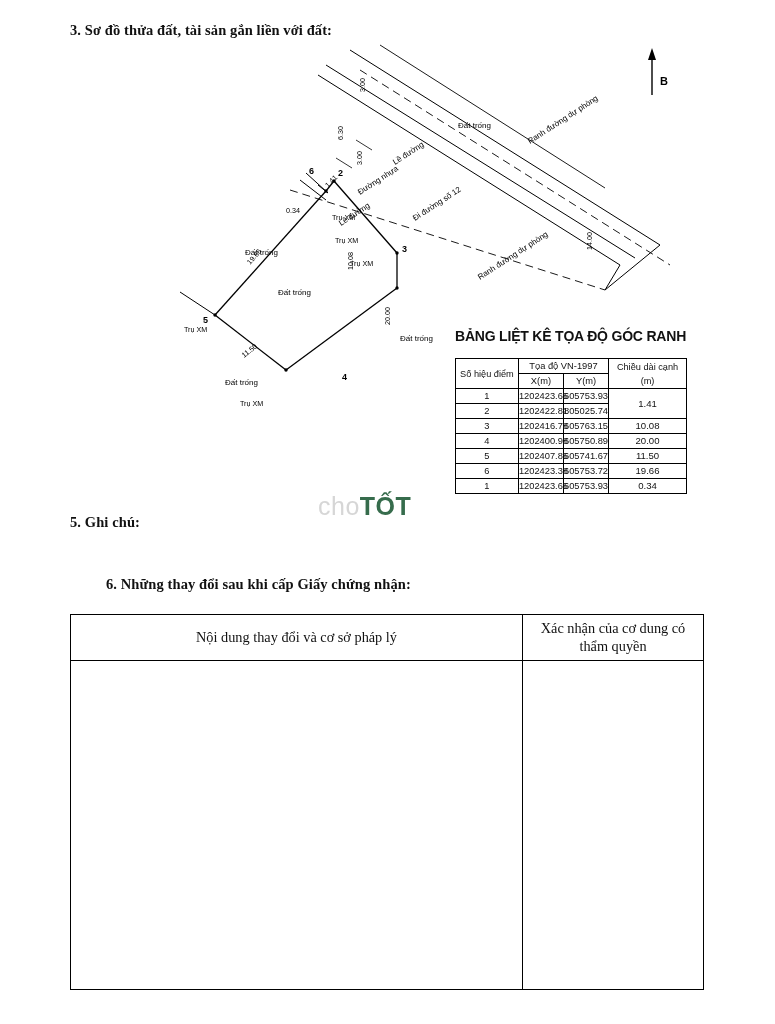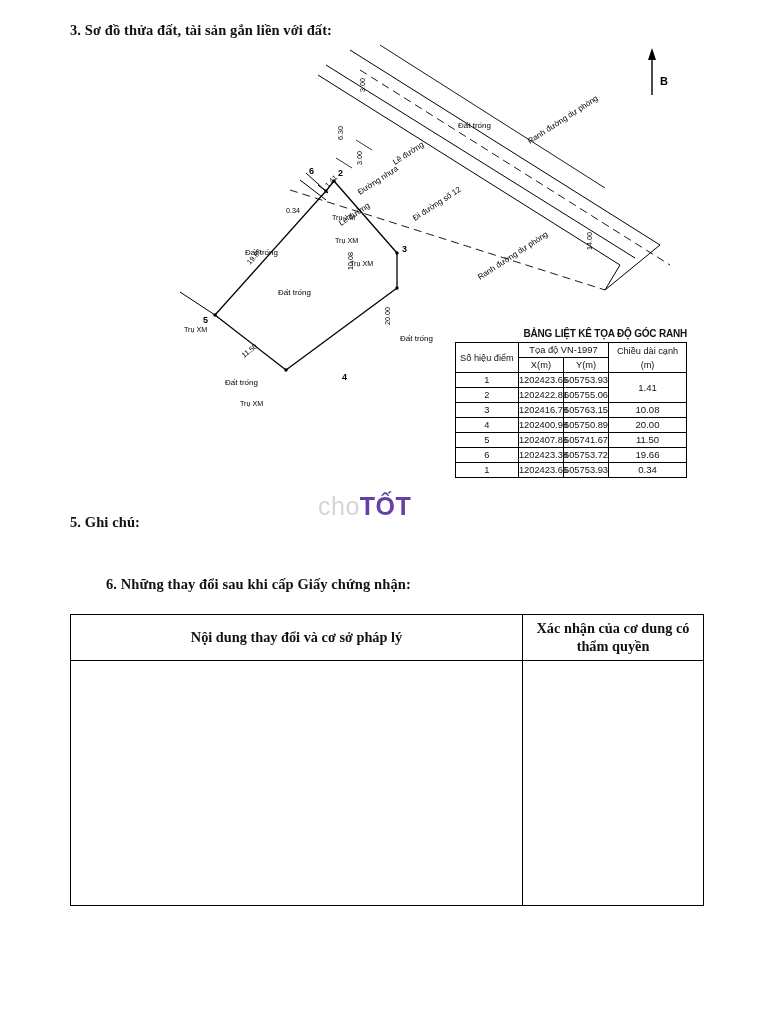--- a/index.html
+++ b/index.html
@@ -52,23 +52,23 @@
   
   .coord-box {
     position: absolute;
     left: 395px;
     top: 288px;
     width: 232px;
   }
   .coord-title {
     font-family: "Liberation Sans", sans-serif;
     font-weight: bold;
-    font-size: 10px;
-    text-align: right;
-    margin-bottom: 3px;
+    font-size: 14px;
+    text-align: left;
+    margin-bottom: 14px;
     letter-spacing: -0.2px;
   }
   table.coord {
     border-collapse: collapse;
     width: 232px;
     font-family: "Liberation Sans", sans-serif;
     font-size: 9.3px;
     table-layout: fixed;
     padding-left: 16px;
   }
@@ -89,24 +89,23 @@
     font-size: 9.6px;
     vertical-align: middle;
   }
 
   
   .changes {
     position: absolute;
     left: 70px;
     top: 614px;
     width: 634px;
-    height: 292px;
+    height: 376px;
     border: 1.6px solid #000;
     display: flex;
-    font-weight: bold;
   }
   .changes .col-left {
     width: 452px;
     border-right: 1.6px solid #000;
     position: relative;
   }
   .changes .col-right {
     flex: 1;
     position: relative;
   }
@@ -130,21 +129,21 @@
     position: absolute;
     left: 318px;
     top: 492px;
     font-family: "Liberation Sans", sans-serif;
     font-size: 25px;
     color: #cfcfcf;
     letter-spacing: 0.5px;
     opacity: .85;
     pointer-events: none;
   }
-  .watermark b { color: #4c1d95; }
+  .watermark b { color: #14532d; }
 
   
   svg text {
     font-family: "Liberation Sans", sans-serif;
     fill: #000;
   }
   .t7 { font-size: 7.2px; }
   .t8 { font-size: 8px; }
   .t9 { font-size: 9px; }
   .t11 { font-size: 11px; }
@@ -272,21 +271,21 @@
 
         <tr>
           <td>1</td>
           <td>1202423.65</td>
           <td>605753.93</td>
           <td class="side-cell" rowspan="2">1.41</td>
         </tr>
         <tr>
           <td>2</td>
           <td>1202422.81</td>
-          <td>605755.06</td>
+          <td>805025.74</td>
         </tr>
         <tr>
           <td>3</td>
           <td>1202416.78</td>
           <td>605763.15</td>
           <td class="side-cell">10.08</td>
         </tr>
         <tr>
           <td>4</td>
           <td>1202400.98</td>

